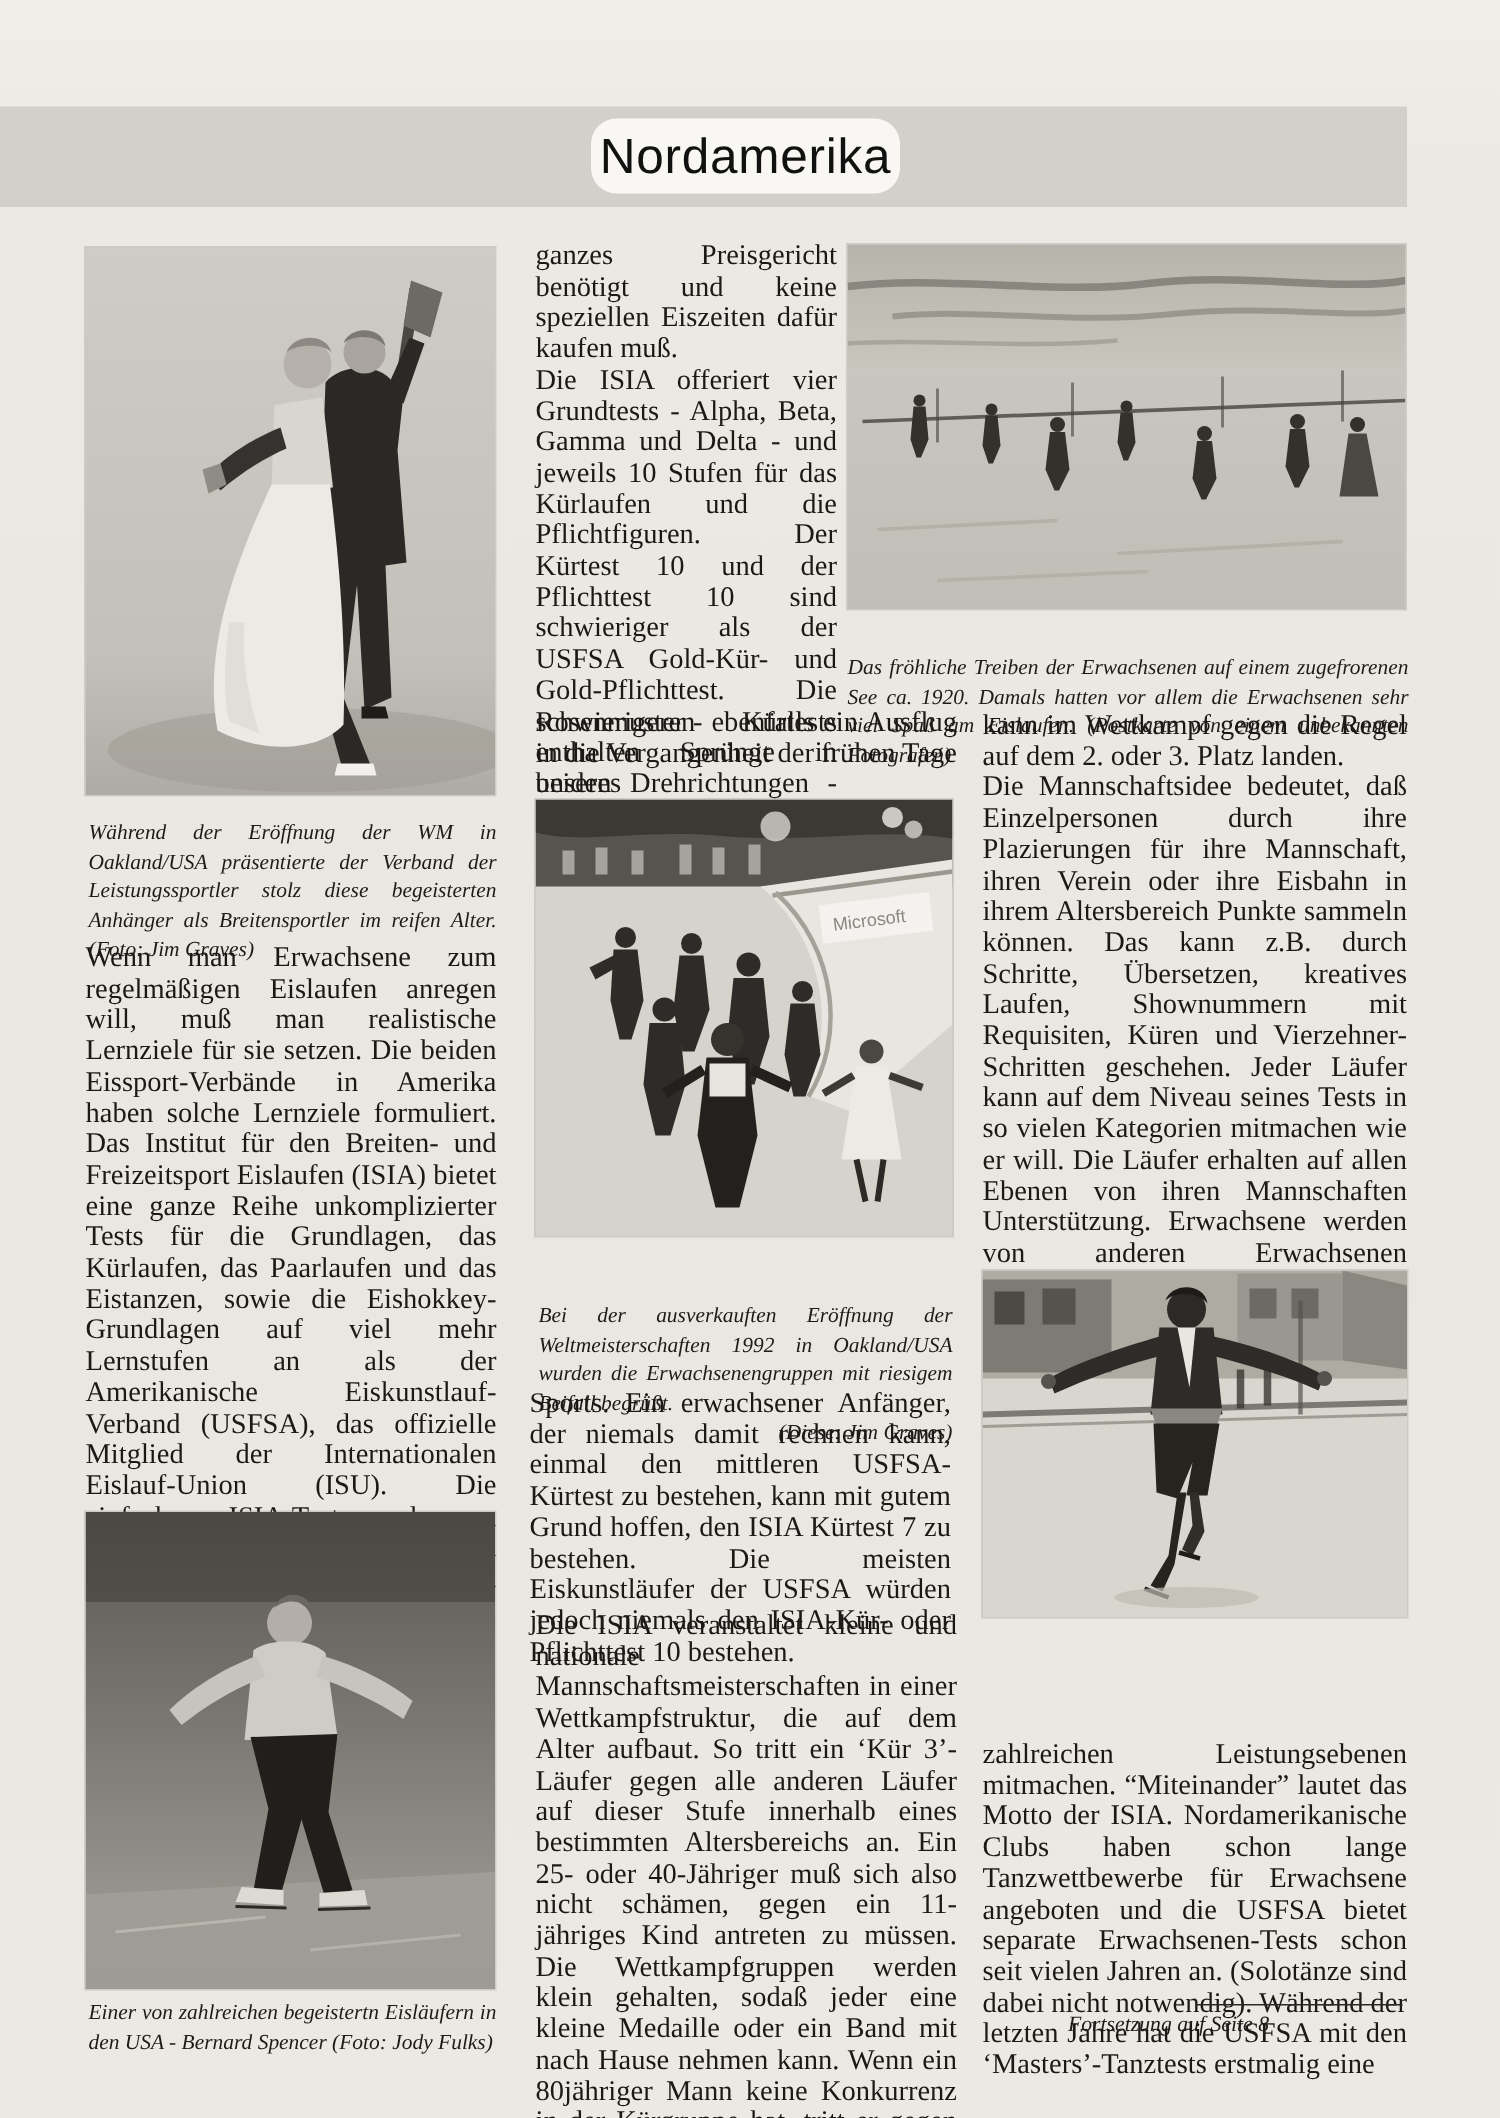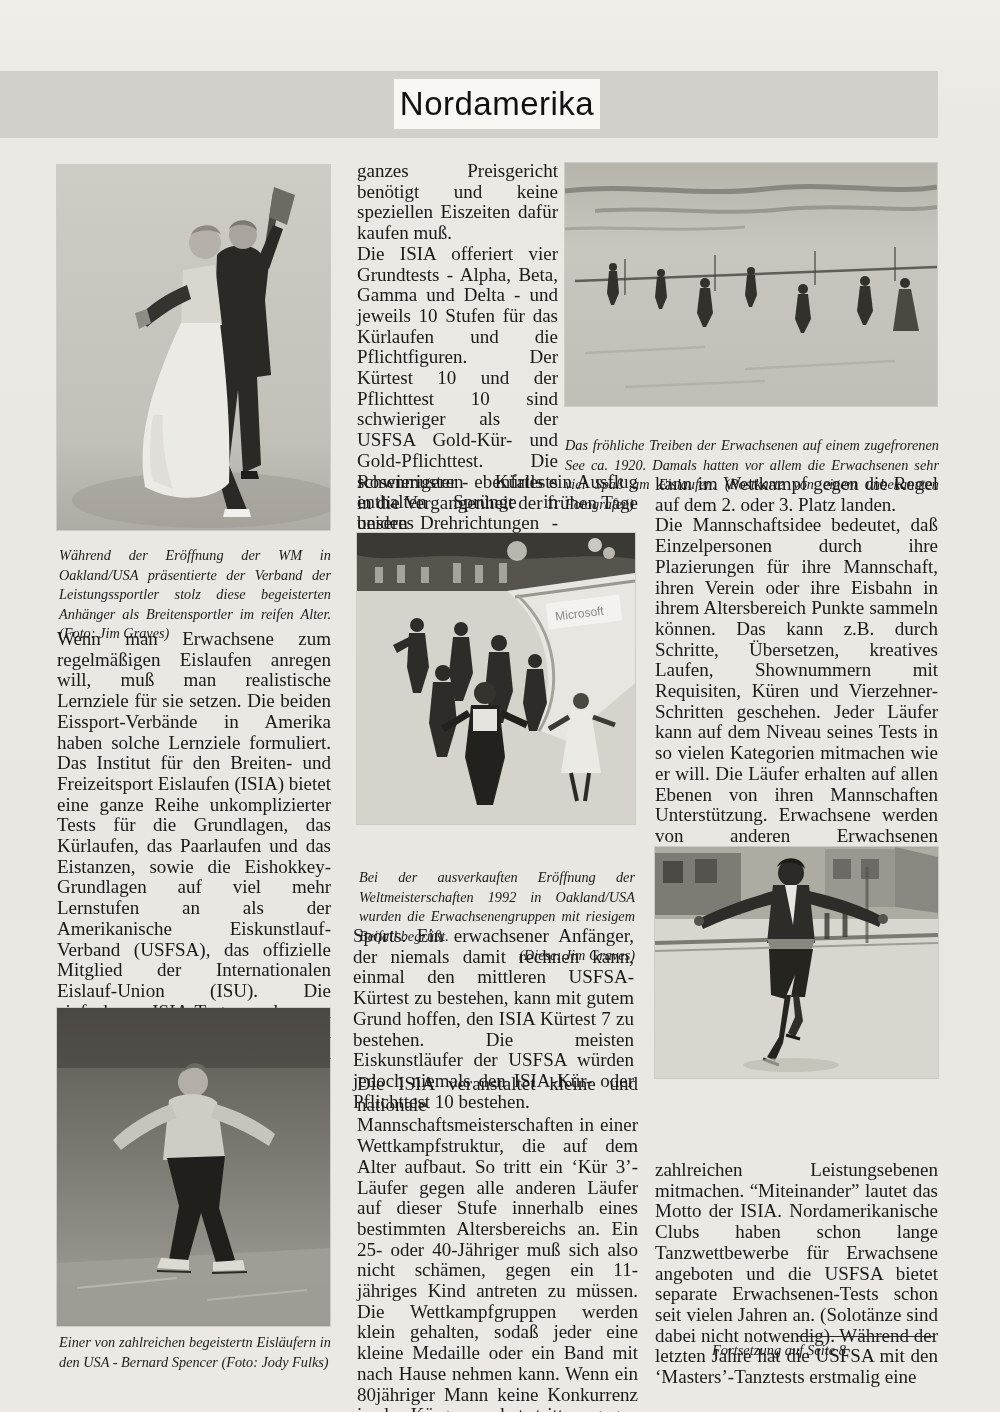--- a/index.html
+++ b/index.html
@@ -16,21 +16,21 @@
   }
   .header-band {
     position:absolute; left:0; top:71px; width:938px; height:67px;
     background:#d2d0ca;
   }
   .header-box {
     position:absolute; left:394px; top:8px; width:206px; height:50px;
     background:#f8f7f4;
     display:flex; align-items:center; justify-content:center;
     font-family:"Liberation Sans", sans-serif;
-    font-size:33px; letter-spacing:0.5px; color:#111;
+    font-size:33px; letter-spacing:0.5px; color:#111;border-radius:17px;
   }
   .body-text {
     position:absolute; text-align:justify;
     font-size:19px; line-height:20.7px; color:#1a1916;
   }
   .body-text p { margin:0; }
   .caption {
     position:absolute; font-style:italic;
     font-size:14.3px; line-height:19.6px; text-align:justify; color:#1c1b18;
   }

